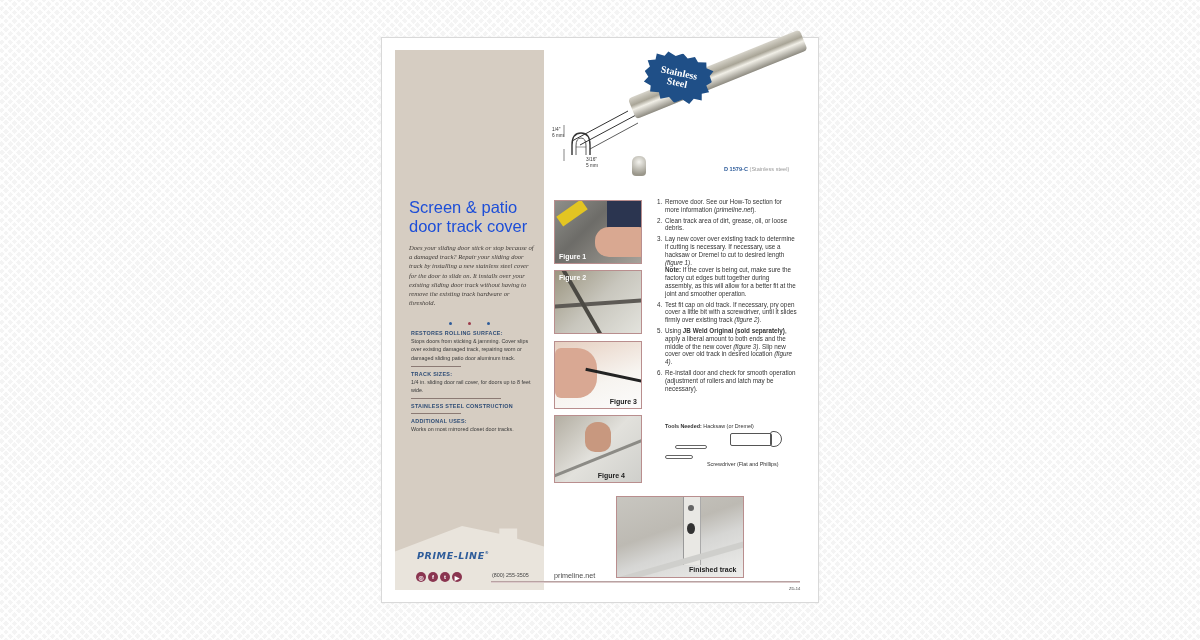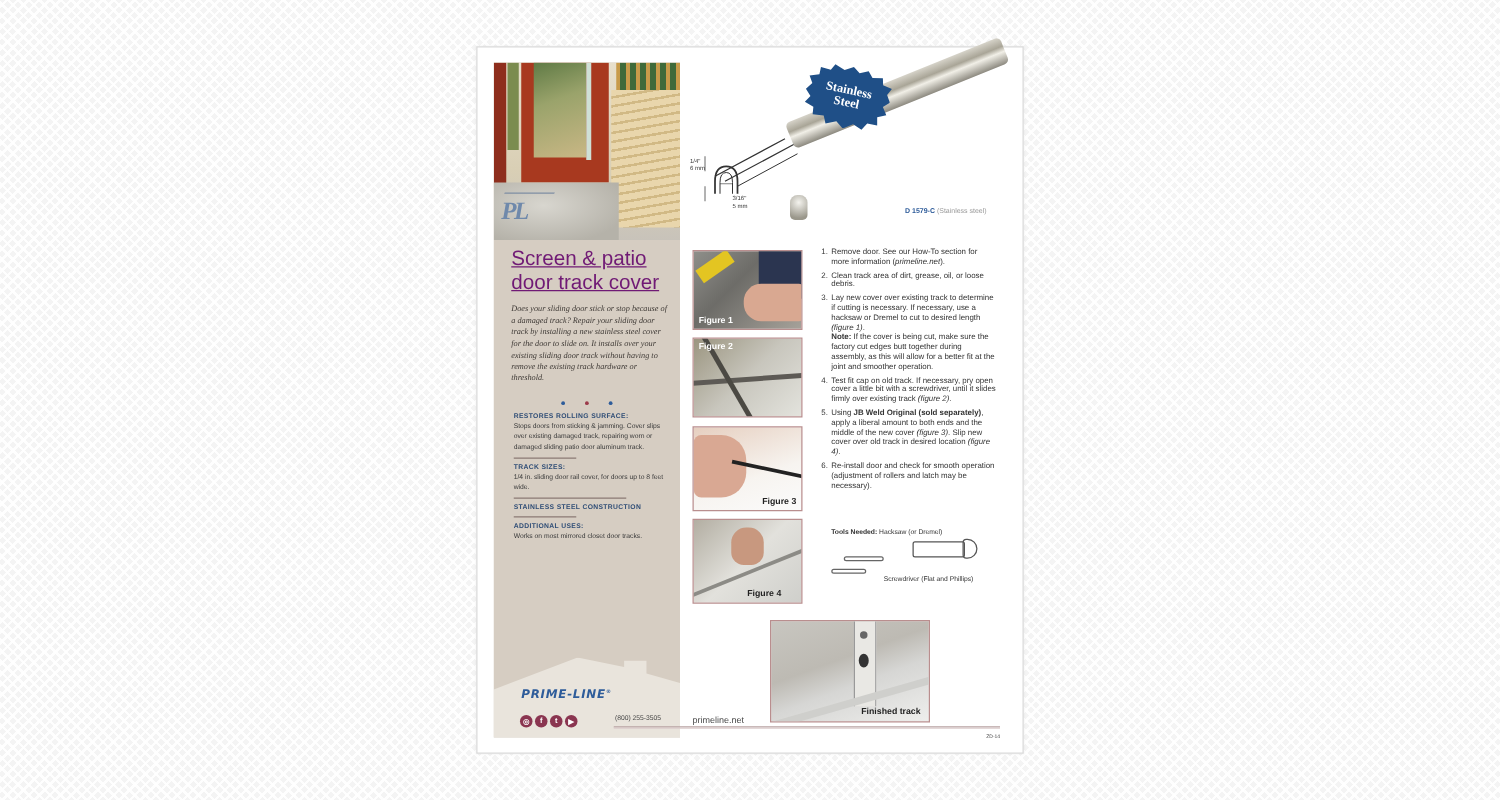--- a/index.html
+++ b/index.html
@@ -38,21 +38,21 @@
     .hero .floor { position:absolute; left:0; top:96px; width:100px; height:46px;
       background: radial-gradient(ellipse at 40% 40%, #d8d6cf 0%, #b5b2a9 80%); }
     .hero .pl-logo { position:absolute; left:6px; top:108px; font-family:"Liberation Serif", serif;
       font-style:italic; font-weight:bold; font-size:20px; color:#6f89ab; letter-spacing:-2px; }
     .hero .pl-roof { position:absolute; left:6px; top:104px; width:40px; height:10px;
       border-top:1px solid #7e8ea3; transform: skewX(-30deg); }
 
     .title {
       position: absolute; left: 14px; top: 148px; width: 130px;
       font-family: "Liberation Sans", sans-serif; font-size: 16.5px; line-height: 19px;
-      color: #701a75; font-weight: normal; text-decoration: underline;
+      color: #1d4ed8; font-weight: normal;
     }
     .intro {
       position: absolute; left: 14px; top: 193px; width: 128px;
       font-family: "Liberation Serif", serif; font-style: italic; font-size: 6.6px; line-height: 9.2px;
       color: #3f3a36;
     }
     .dots { position:absolute; left:0; top:261px; width:149px; text-align:center; }
     .dots span { display:inline-block; width:3px; height:3px; border-radius:50%; margin: 0 8px; }
     .features { position:absolute; left:16px; top:280px; width:126px; }
     .feat-h { font-size: 5.4px; font-weight: bold; color: #2f4d76; letter-spacing: 0.3px; }
@@ -132,32 +132,20 @@
     .finished .hole1 { position:absolute; left:71px; top:8px; width:6px; height:6px; border-radius:50%; background:#666; }
     .finished .hole2 { position:absolute; left:70px; top:26px; width:8px; height:11px; border-radius:50%; background:#333; }
     .finished .lbl { position:absolute; left:72px; top:69px; font-size:7px; font-weight:bold; color:#222; }
   </style>
 </head>
 <body>
 
 <div class="page">
 
   <div class="left-col">
-    <div class="hero">
-      <div class="frame-l"></div>
-      <div class="glass2"></div>
-      <div class="door"></div>
-      <div class="glass"></div>
-      <div class="stripe"></div>
-      <div class="rail"></div>
-      <div class="deck"></div>
-      <div class="floor"></div>
-      <div class="pl-roof"></div>
-      <div class="pl-logo">PL</div>
-    </div>
 
     <h1 class="title">Screen &amp; patio door track cover</h1>
     <p class="intro">Does your sliding door stick or stop because of a damaged track? Repair your sliding door track by installing a new stainless steel cover for the door to slide on.  It installs over your existing sliding door track without having to remove the existing track hardware or threshold.</p>
 
     <div class="dots">
       <span style="background:#2e5c9a"></span><span style="background:#9c3a4a"></span><span style="background:#2e5c9a"></span>
     </div>
 
     <div class="features">
       <div class="feat-h">RESTORES ROLLING SURFACE:</div>

